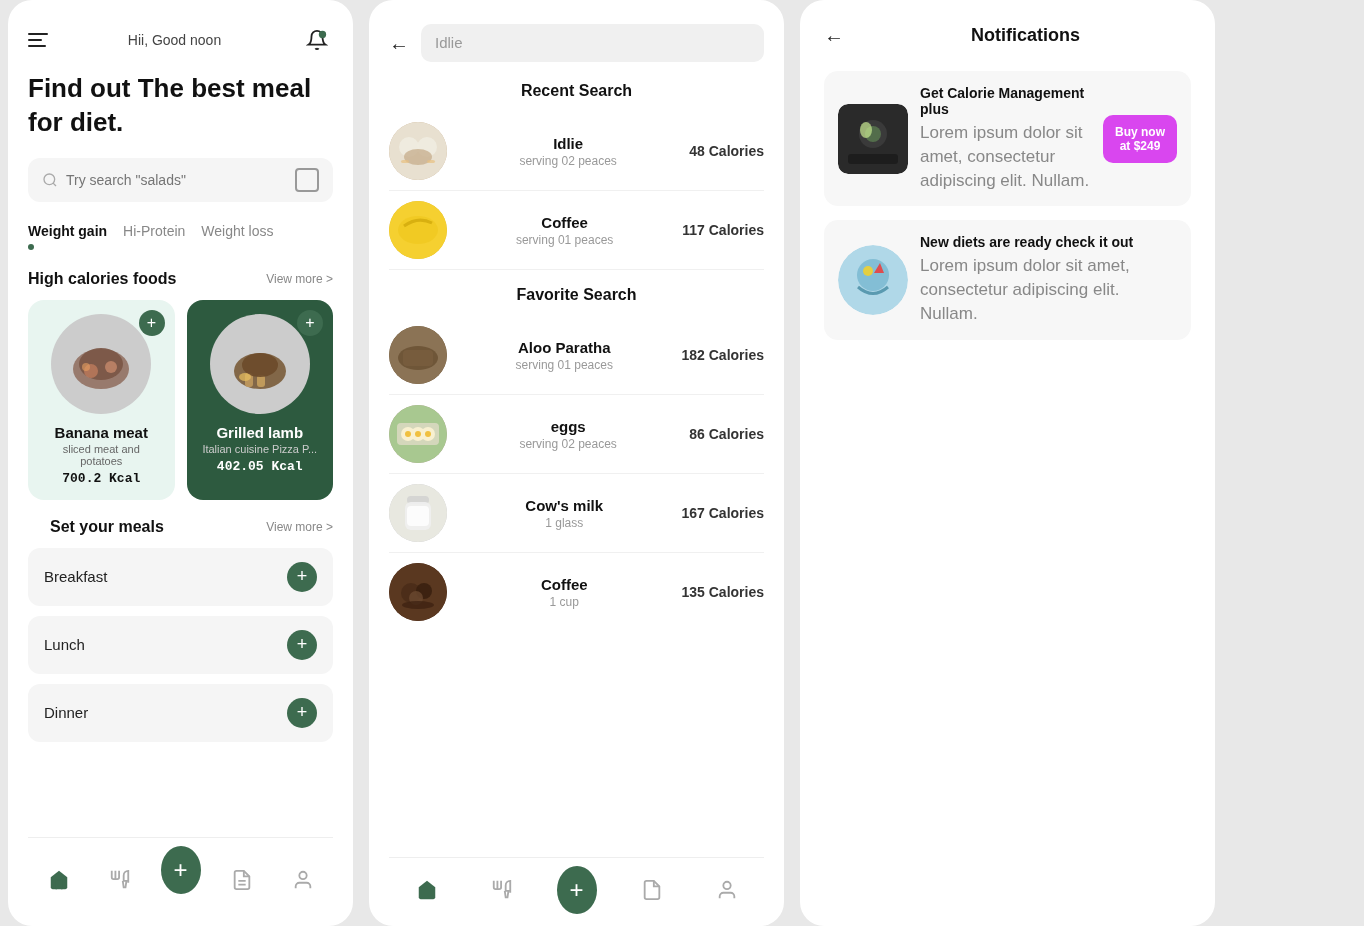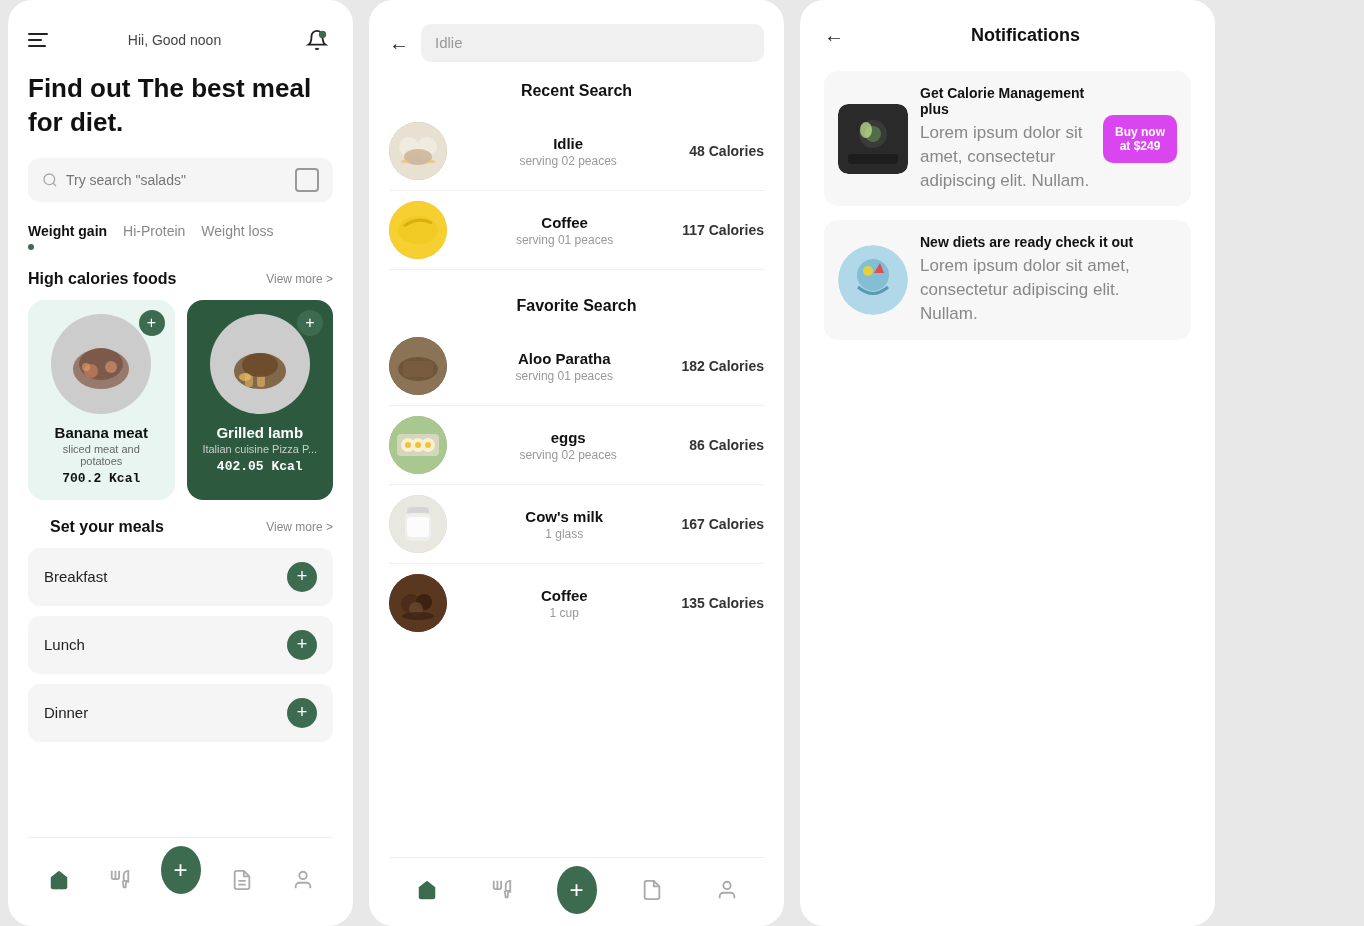--- a/index.html
+++ b/index.html
@@ -627,21 +627,21 @@
             <path d="M15 25 Q29 15 43 22" stroke="#d8b010" stroke-width="3" fill="none"></path>
           </svg>
         </div>
         <div class="search-item-info">
           <div class="search-item-name">Coffee</div>
           <div class="search-item-serving">serving 01 peaces</div>
         </div>
         <div class="search-item-cal">117 Calories</div>
       </div>
 
-      <div class="search-section-title" style="margin-top:27px;">Favorite Search</div>
+      <div class="search-section-title" style="margin-top:16px;">Favorite Search</div>
 
       <div class="search-item">
         <div class="food-thumb img-aloo">
           <svg width="58" height="58" viewBox="0 0 58 58">
             <circle cx="29" cy="29" r="29" fill="#8b7355"></circle>
             <ellipse cx="29" cy="32" rx="20" ry="12" fill="#6b5335" opacity="0.9"></ellipse>
             <rect x="14" y="24" width="30" height="16" rx="4" fill="#7a6040" opacity="0.7"></rect>
           </svg>
         </div>
         <div class="search-item-info">

